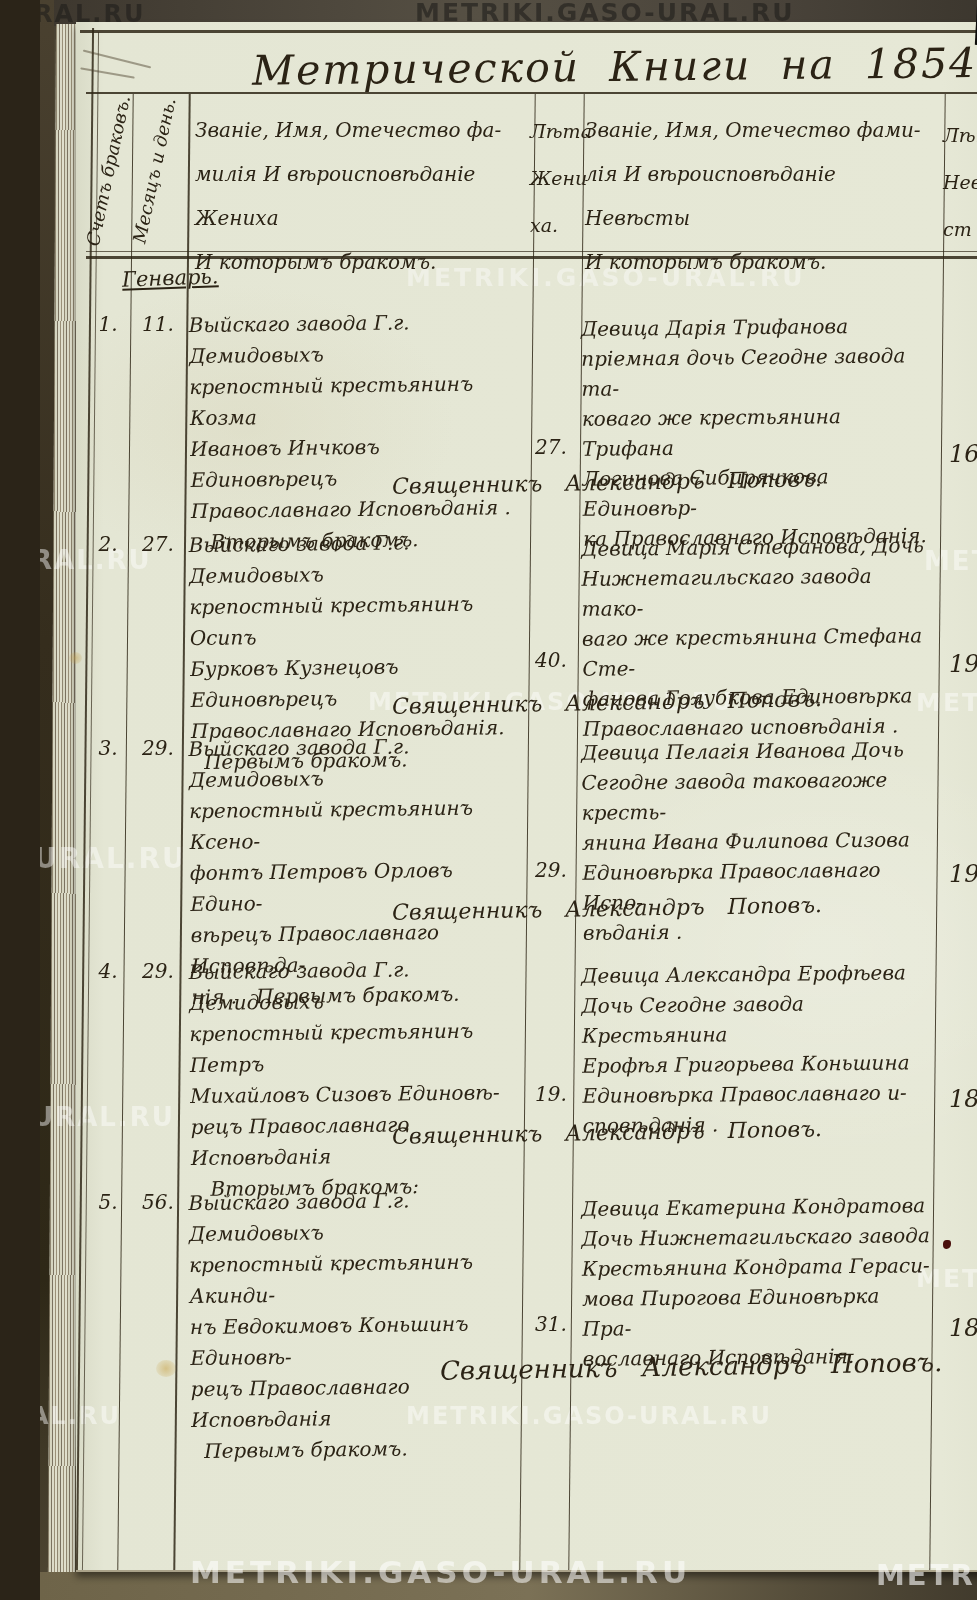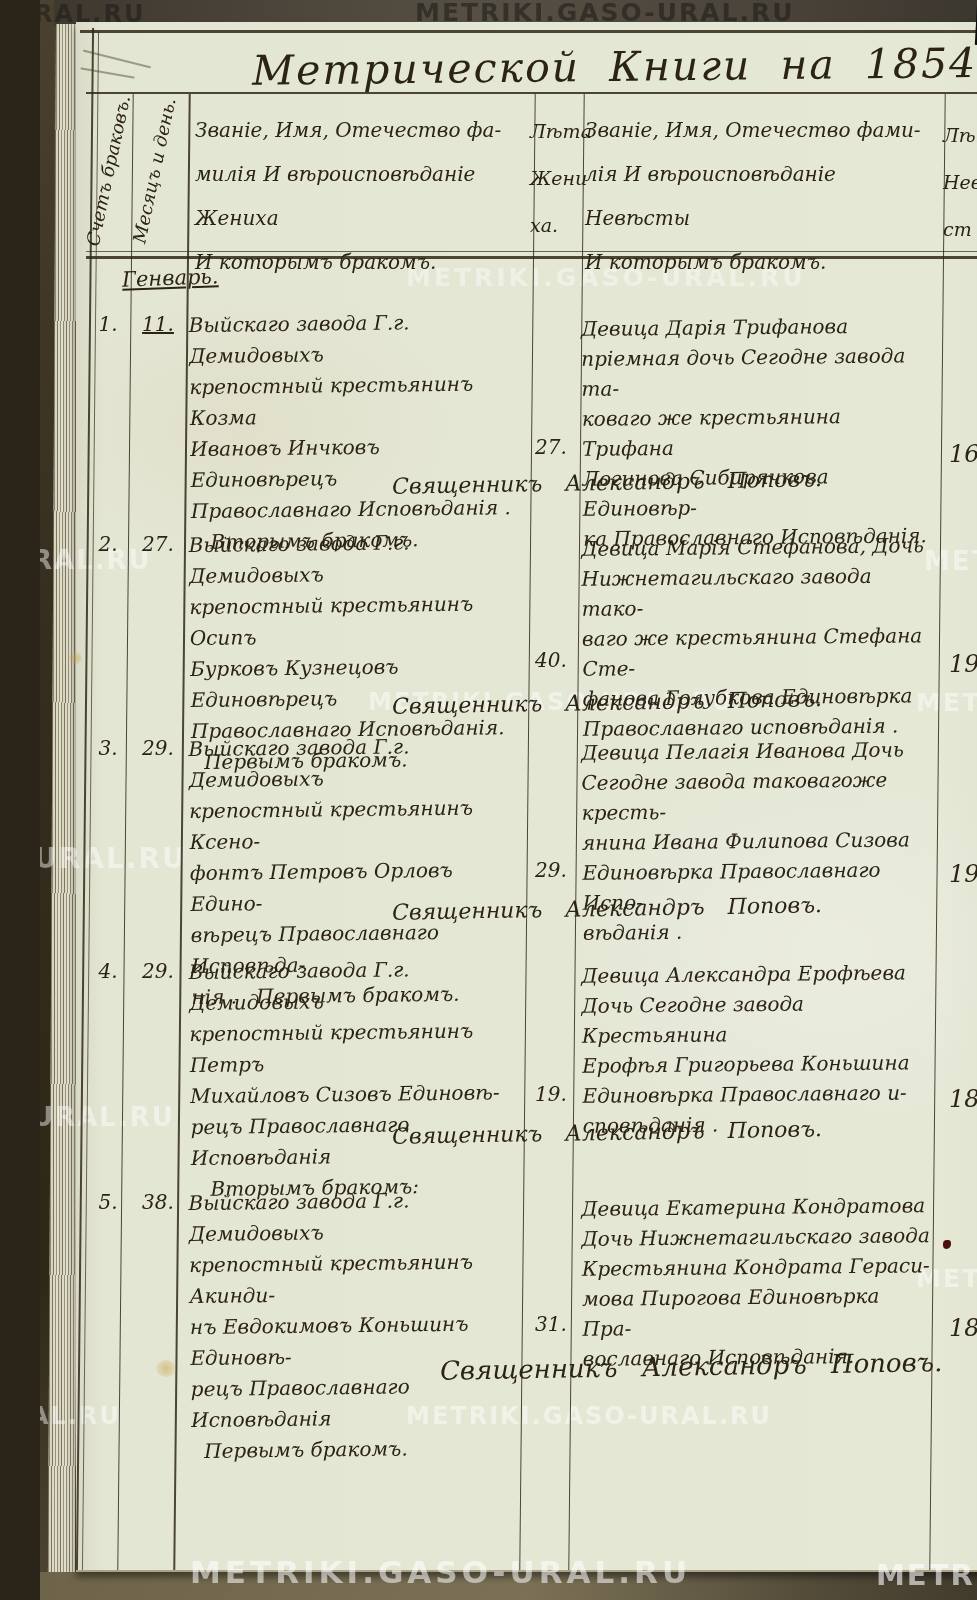--- a/index.html
+++ b/index.html
@@ -101,21 +101,21 @@
 ха.</div>
   <div class="hand chead" style="left:545px;top:108px;width:348px;">Званіе, Имя, Отечество фами-
 лія И вѣроисповѣданіе Невѣсты
 И которымъ бракомъ.</div>
   <div class="hand chead" style="left:903px;top:112px;width:74px;font-size:19px;line-height:47px;">Лѣт
 Невѣ
 ст</div>
   <div class="hand section">Генварь.</div>
 
   <div class="hand num" style="top:312px;">1.</div>
-  <div class="hand day" style="top:312px;text-decoration:underline;">11.</div>
+  <div class="hand day" style="top:312px;">11.</div>
   <div class="hand groom" style="top:308px;">Выйскаго завода Г.г. Демидовыхъ
 крепостный крестьянинъ Козма
 Ивановъ Инчковъ Единовѣрецъ
 Православнаго Исповѣданія .
    Вторымъ бракомъ.</div>
   <div class="hand gage" style="top:435px;">27.</div>
   <div class="hand bride" style="top:312px;">Девица Дарія Трифанова
 пріемная дочь Сегодне завода та-
 коваго же крестьянина Трифана
 Логинова Сибирячкова Единовѣр-
@@ -177,21 +177,21 @@
 Ерофѣя Григорьева Коньшина
 Единовѣрка Православнаго и-
 сповѣданія .</div>
   <div class="hand bage" style="top:1085px;">18.</div>
   <div class="hand priest" style="top:1120px;">Священникъ Александръ Поповъ.</div>
   <div class="hand edge" style="top:965px;">В
 н
 ж</div>
 
   <div class="hand num" style="top:1190px;">5.</div>
-  <div class="hand day" style="top:1190px;">38.</div>
+  <div class="hand day" style="top:1190px;">56.</div>
   <div class="hand groom" style="top:1186px;">Выйскаго завода Г.г. Демидовыхъ
 крепостный крестьянинъ Акинди-
 нъ Евдокимовъ Коньшинъ Единовѣ-
 рецъ Православнаго Исповѣданія
   Первымъ бракомъ.</div>
   <div class="hand gage" style="top:1312px;">31.</div>
   <div class="hand bride" style="top:1192px;">Девица Екатерина Кондратова
 Дочь Нижнетагильскаго завода
 Крестьянина Кондрата Гераси-
 мова Пирогова Единовѣрка Пра-

